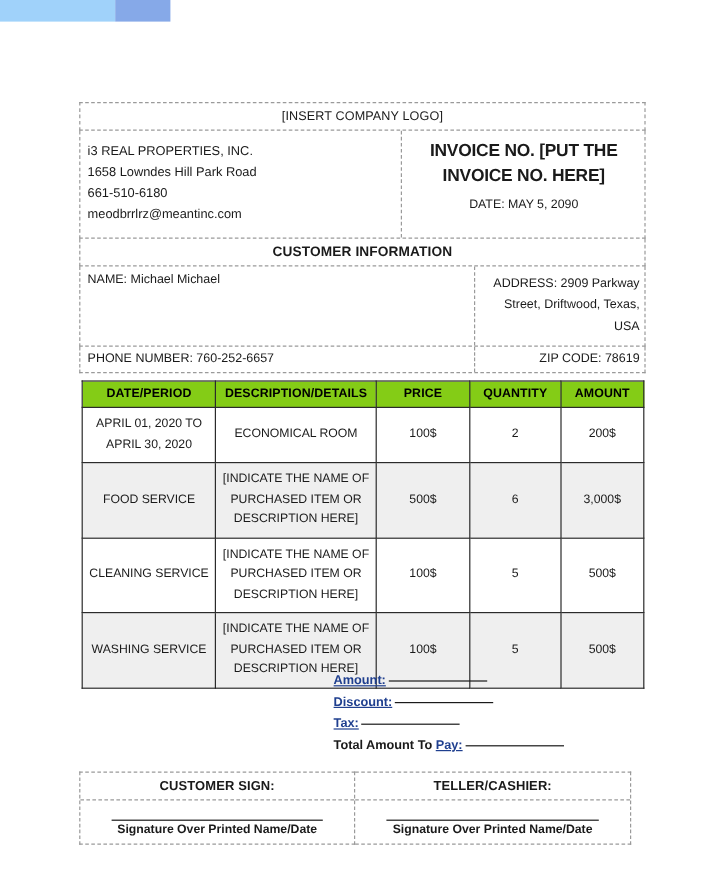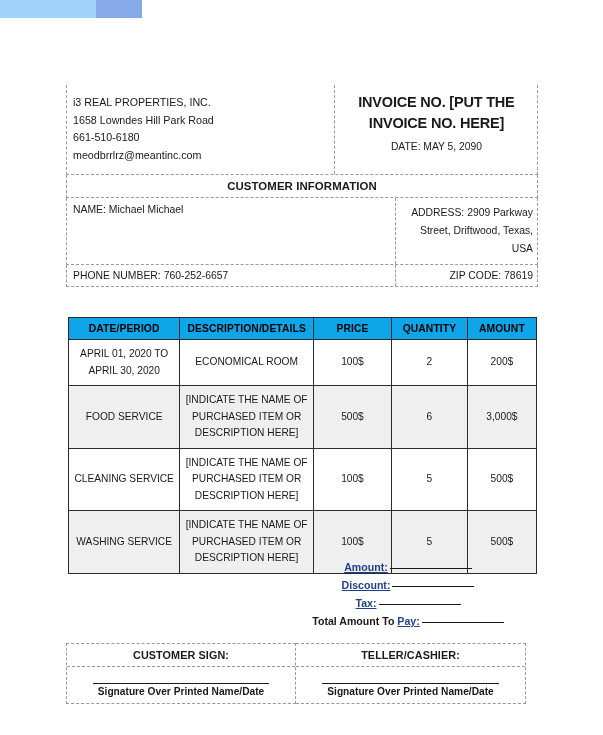--- a/index.html
+++ b/index.html
@@ -135,21 +135,21 @@
     width: 469px;
     border-collapse: collapse;
     table-layout: fixed;
   }
   .items th, .items td {
     border: 1px solid #2b2b2b;
     text-align: center;
     vertical-align: middle;
   }
   .items th {
-    background: #0ea5e9;
+    background: #84cc16;
     color: #000000;
     font-size: 10.3px;
     font-weight: bold;
     padding: 5px 2px;
     letter-spacing: .1px;
   }
   .items td {
     font-size: 10.2px;
     line-height: 16.5px;
     padding: 6px 4px;
@@ -160,21 +160,21 @@
   .col-price { width: 16.5%; }
   .col-qty  { width: 16%; }
   .col-amt  { width: 14.5%; }
 
   
   .totals {
     position: absolute;
     right: 65px;
     top: 558px;
     width: 260px;
-    text-align: center;
+    text-align: left;
   }
   .total-row {
     font-size: 10.6px;
     font-weight: bold;
     line-height: 18px;
     white-space: nowrap;
   }
   .tot-prefix { color: #1a1a1a; }
   .tot-link {
     color: #1f3f8f;
@@ -227,20 +227,21 @@
 </head>
 <body>
 
 <div class="topbars">
   <div class="bar-light"></div>
   <div class="bar-dark"></div>
 </div>
 
 <div class="invoice">
 
+  <div class="dashed-box logo-row">[INSERT COMPANY LOGO]</div>
 
   <div class="dashed-row band">
     <div class="company-cell">
       <div class="company-line">i3 REAL PROPERTIES, INC.</div>
       <div class="company-line">1658 Lowndes Hill Park Road</div>
       <div class="company-line">661-510-6180</div>
       <div class="company-line">meodbrrlrz@meantinc.com</div>
     </div>
     <div class="invoice-cell">
       <div class="invoice-no">INVOICE NO. [PUT THE INVOICE NO. HERE]</div>

